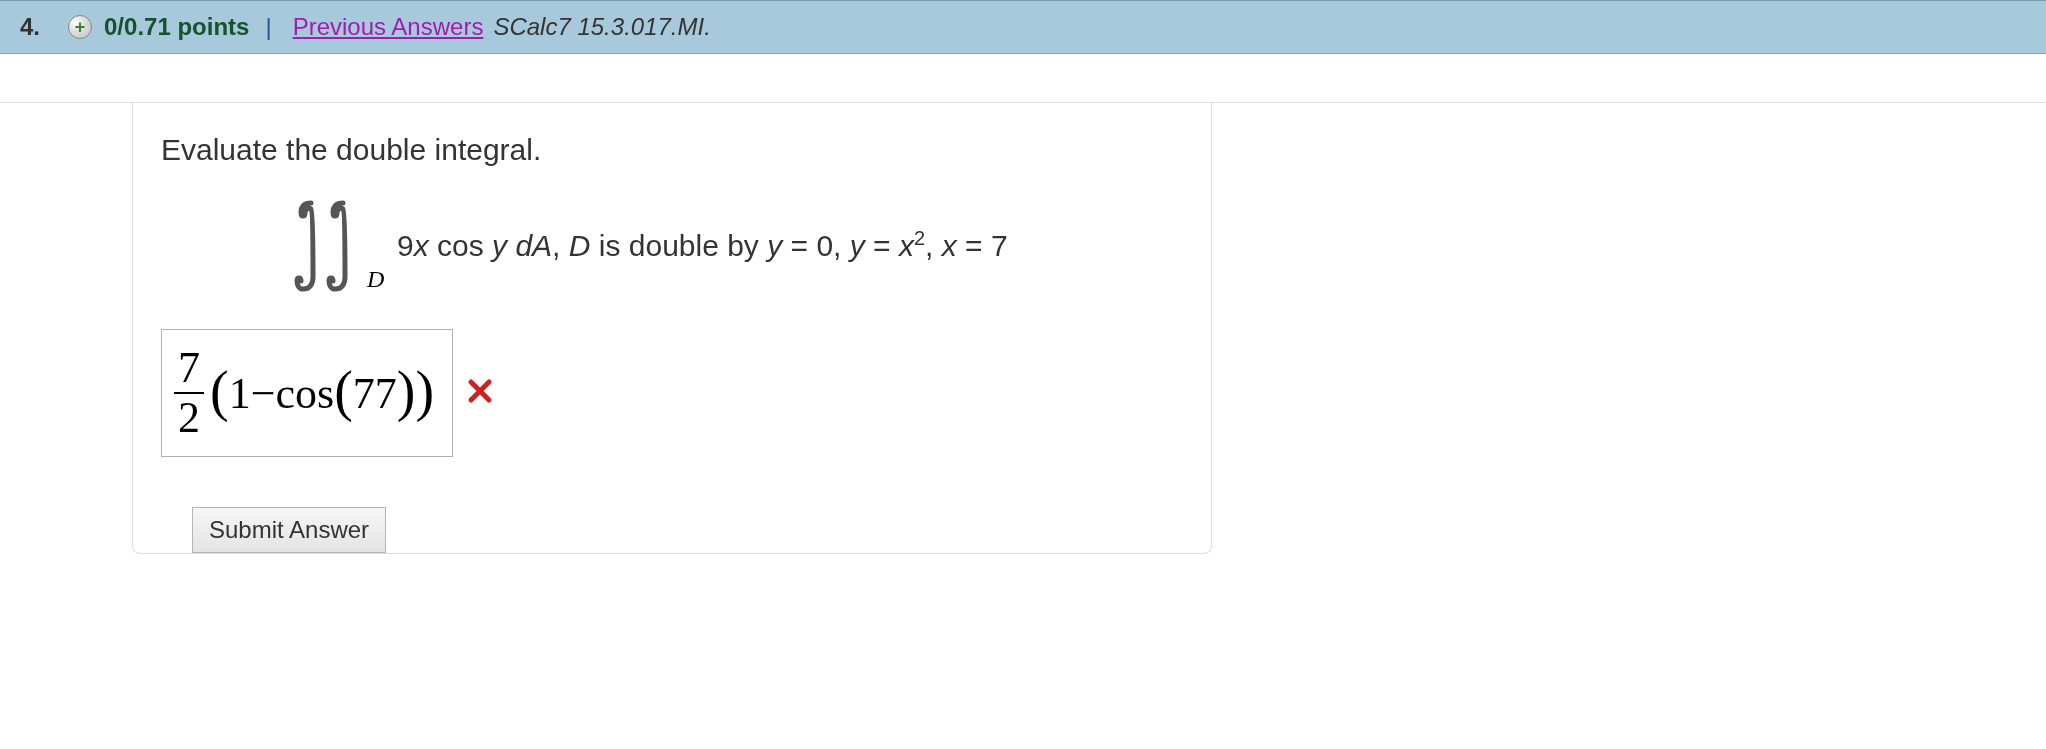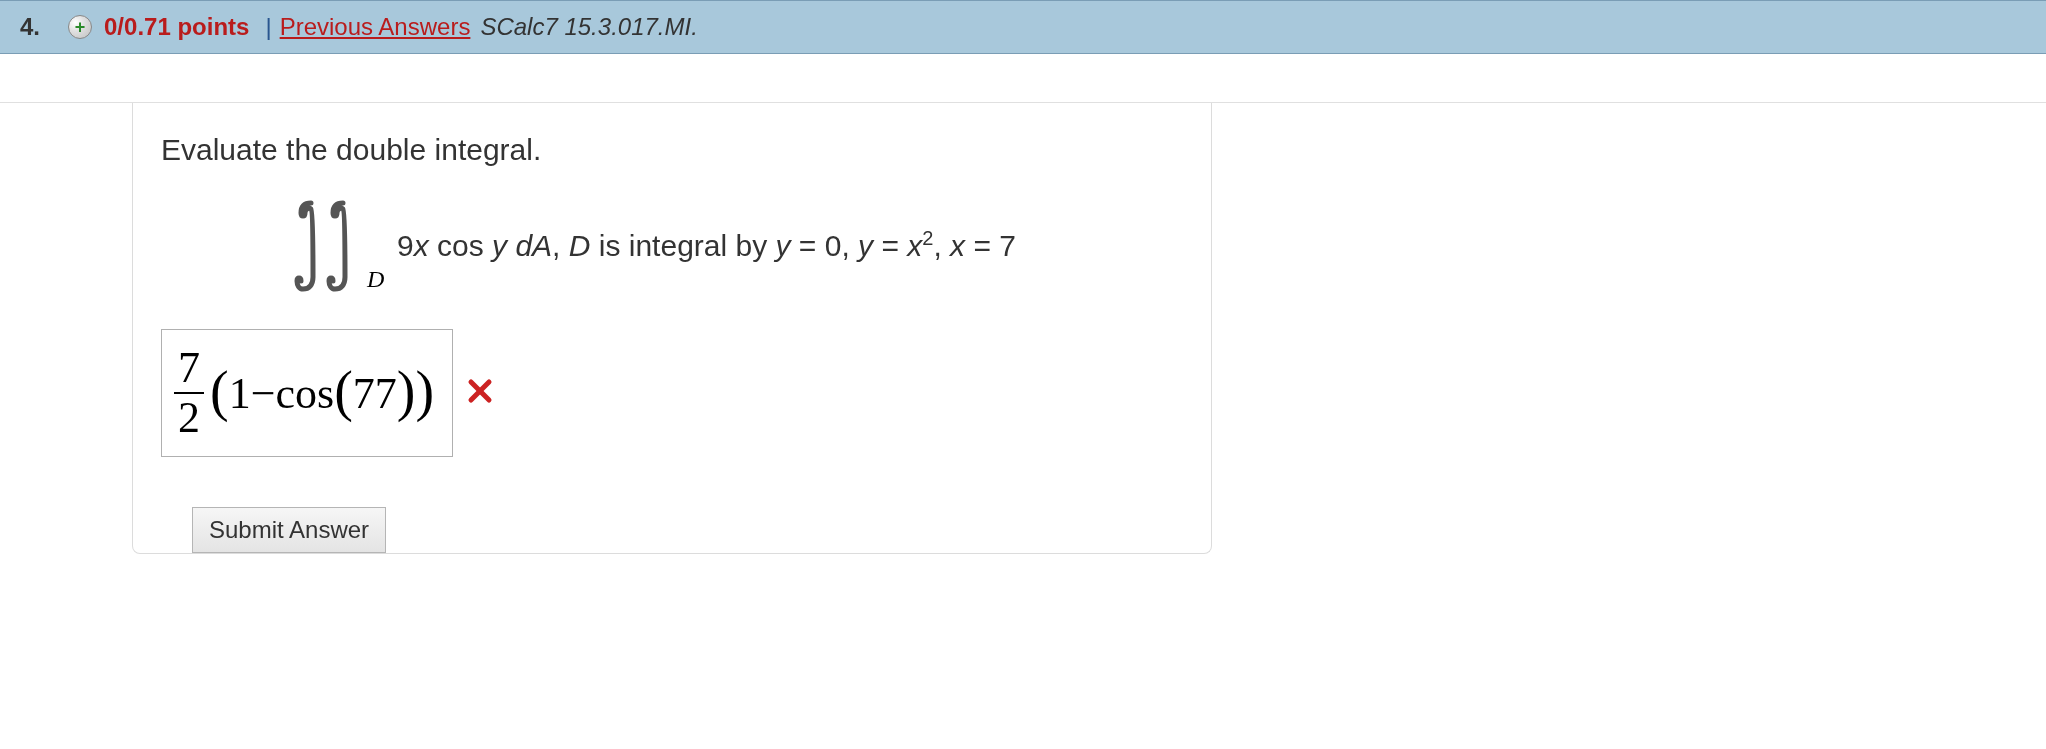--- a/index.html
+++ b/index.html
@@ -34,31 +34,32 @@
     justify-content: center;
     margin-right: 12px;
   }
   .plus-badge span {
     color: #2a8a2a;
     font-weight: bold;
     font-size: 18px;
     line-height: 1;
   }
   .points {
-    color: #b91c1c;
+    color: #14532d;
     font-weight: bold;
     margin-right: 8px;
   }
   .divider {
     color: #29568f;
     margin: 0 8px;
   }
   .prev-answers {
-    color: #b91c1c;
+    color: #a21caf;
     margin-right: 10px;
+    margin-left: 13px;
   }
   .problem-code {
     color: #333333;
     font-style: italic;
   }
   .content-wrap {
     border-top: 1px solid #e0e0e0;
     padding: 0;
     margin-top: 48px;
   }
@@ -176,21 +177,21 @@
 
     <div class="integral-row">
       <div class="integral-symbol">
         <svg width="96" height="100" viewBox="0 0 96 100">
           <path d="M20 8 C12 8 10 12 10 18 C10 22 14 22 14 18 C14 14 18 12 20 14 C22 16 22 80 22 82 C22 90 18 94 12 94 C8 94 6 90 6 86 C6 82 10 82 10 86" fill="none" stroke="#555" stroke-width="5" stroke-linecap="round"></path>
           <path d="M52 8 C44 8 42 12 42 18 C42 22 46 22 46 18 C46 14 50 12 52 14 C54 16 54 80 54 82 C54 90 50 94 44 94 C40 94 38 90 38 86 C38 82 42 82 42 86" fill="none" stroke="#555" stroke-width="5" stroke-linecap="round"></path>
         </svg>
         <span class="int-sub">D</span>
       </div>
       <div class="integrand">
-        <span>9</span><span class="mi">x</span><span> cos </span><span class="mi">y</span><span class="mi"> dA</span><span>, </span><span class="mi">D</span><span> is integral by </span><span class="mi">y</span><span> = 0, </span><span class="mi">y</span><span> = </span><span class="mi">x</span><sup>2</sup><span>, </span><span class="mi">x</span><span> = 7</span>
+        <span>9</span><span class="mi">x</span><span> cos </span><span class="mi">y</span><span class="mi"> dA</span><span>, </span><span class="mi">D</span><span> is double by </span><span class="mi">y</span><span> = 0, </span><span class="mi">y</span><span> = </span><span class="mi">x</span><sup>2</sup><span>, </span><span class="mi">x</span><span> = 7</span>
       </div>
     </div>
 
     <div class="answer-row">
       <div class="answer-box">
         <span class="frac">
           <span class="num">7</span>
           <span class="bar"></span>
           <span class="den">2</span>
         </span>

